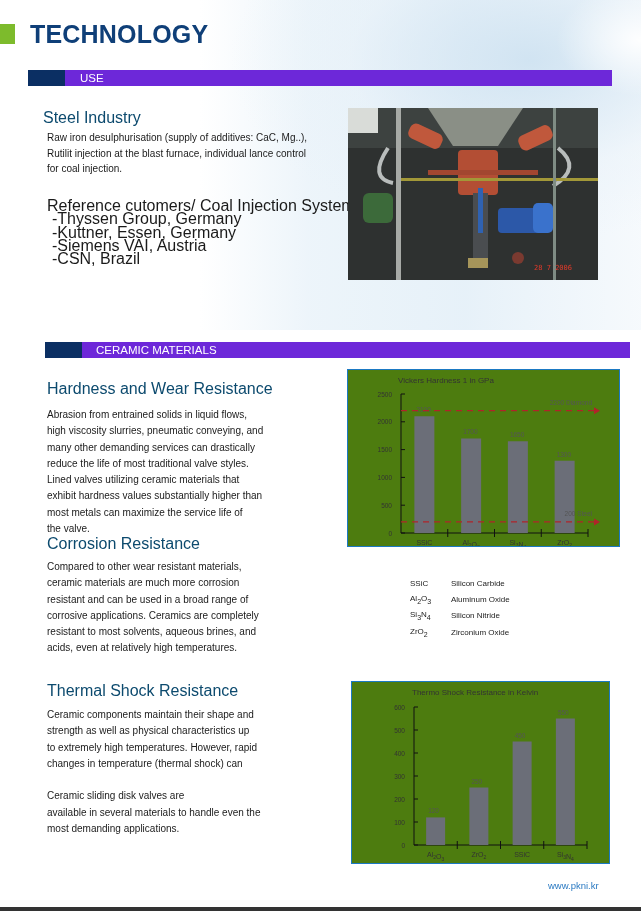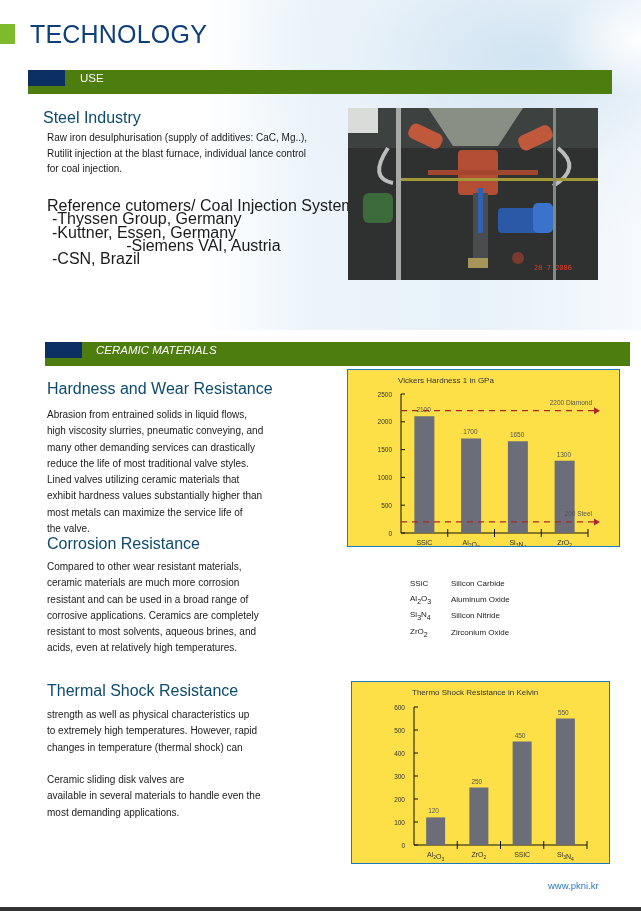--- a/index.html
+++ b/index.html
@@ -12,49 +12,49 @@
   .sky {
     position: absolute; left: 200px; top: 0; width: 441px; height: 330px;
     background:
       radial-gradient(ellipse 120px 80px at 440px 40px, rgba(255,255,255,0.95), rgba(255,255,255,0) 70%),
       radial-gradient(ellipse 300px 180px at 330px 60px, rgba(206,226,241,0.9), rgba(230,240,248,0.4) 60%, rgba(255,255,255,0) 100%),
       linear-gradient(90deg, rgba(255,255,255,1) 0%, rgba(232,242,249,0.8) 25%, rgba(220,235,246,0.7) 60%, rgba(240,246,251,0.6) 100%);
     pointer-events: none;
   }
   .green-square { position: absolute; left: 0; top: 24px; width: 15px; height: 20px; background: #7dbb2c; }
   .page-title {
-    position: absolute; left: 30px; top: 20px; font-size: 25px; font-weight: normal;
+    position: absolute; left: 30px; top: 20px; font-size: 25px; font-weight: bold;
     color: #0f3f78; letter-spacing: 0.2px; margin: 0;
   }
   .section-bar {
-    position: absolute; height: 24px; background: #4d7c0f;
+    position: absolute; height: 16px; background: #6d28d9;
   }
   .section-bar .dark { position: absolute; left: 0; top: 0; height: 16px; width: 30px; background: #0b2f63; }
   .section-bar .label {
     position: absolute; top: 1px; color: #ffffff; font-size: 11.5px; line-height: 14px;
   }
   .bar-use { left: 28px; top: 70px; width: 584px; }
   .bar-use .dark { width: 37px; }
   .bar-use .label { left: 52px; }
   .bar-ceramic { left: 45px; top: 342px; width: 585px; }
   .bar-ceramic .dark { width: 37px; }
-  .bar-ceramic .label { left: 51px; font-style: italic; }
+  .bar-ceramic .label { left: 51px; }
 
   .h2 { position: absolute; color: #0c4a6e; font-size: 16px; margin: 0; font-weight: normal; }
   .para { position: absolute; font-size: 10px; line-height: 16.3px; color: #1a1a1a; margin: 0; }
   .list { position: absolute; font-size: 16px; line-height: 13.3px; color: #1a1a1a; margin: 0; padding: 0; list-style: none; }
 
   .photo {
     position: absolute; left: 348px; top: 108px; width: 250px; height: 172px; overflow: hidden;
     background: #fef9c3;
   }
   .photo-date { position: absolute; right: 26px; bottom: 8px; color: #e23a2a; font-family: "DejaVu Sans Mono", monospace; font-size: 7px; }
 
   .chart-box {
-    position: absolute; border: 1.5px solid #1b79c3; background: #fde047;
+    position: absolute; border: 1.5px solid #1b79c3; background: #4d7c0f;
   }
   .hard-box { left: 347px; top: 369px; width: 271px; height: 176px; }
   .therm-box { left: 351px; top: 681px; width: 257px; height: 181px; }
   .chart-box svg { position: absolute; left: 0; top: 0; width: 100%; height: 100%; }
   .chart-box text { font-family: "Liberation Sans", sans-serif; }
 
   .legend { position: absolute; left: 410px; top: 575px; font-size: 8px; color: #222; }
   .legend .row { display: flex; height: 16.3px; align-items: center; }
   .legend .abbr { width: 41px; }
   .legend sub { font-size: 7px; }
@@ -78,21 +78,21 @@
 <h2 class="h2" style="left:43px; top:109px;">Steel Industry</h2>
 <div class="para" id="steel-desc" style="left:47px; top:130px; line-height:15.5px;">
     <div>Raw iron desulphurisation (supply of additives: CaC, Mg..),</div>
     <div>Rutilit injection at the blast furnace, individual lance control</div>
     <div>for coal injection.</div>
   </div>
 <div class="list" id="steel-refs" style="left:47px; top:199px;">
     <div>Reference cutomers/ Coal Injection System</div>
     <div style="padding-left: 5px;">-Thyssen Group, Germany</div>
     <div style="padding-left: 5px;">-Kuttner, Essen, Germany</div>
-    <div style="padding-left: 5px; text-align: center;">-Siemens VAI, Austria</div>
+    <div style="padding-left: 5px;">-Siemens VAI, Austria</div>
     <div style="padding-left: 5px;">-CSN, Brazil</div>
   </div>
 
 <div class="photo">
   <svg viewBox="0 0 250 172" width="250" height="172">
     <rect x="0" y="0" width="250" height="172" fill="#2e3130"></rect>
     <rect x="0" y="0" width="250" height="40" fill="#3d4240"></rect>
     <polygon points="80,0 175,0 150,38 105,38" fill="#8a8f86"></polygon>
     <rect x="0" y="0" width="30" height="25" fill="#d9dcd8"></rect>
     <rect x="110" y="42" width="40" height="45" rx="4" fill="#b34e34"></rect>
@@ -137,20 +137,21 @@
     <div>Compared to other wear resistant materials,</div>
     <div>ceramic materials are much more corrosion</div>
     <div>resistant and can be used in a broad range of</div>
     <div>corrosive applications. Ceramics are completely</div>
     <div>resistant to most solvents, aqueous brines, and</div>
     <div>acids, even at relatively high temperatures.</div>
   </div>
 
 <h2 class="h2" style="left:47px; top:682px;">Thermal Shock Resistance</h2>
 <div class="para" id="thermal-text" style="left:47px; top:707px;">
+    <div>Ceramic components maintain their shape and</div>
     <div>strength as well as physical characteristics up</div>
     <div>to extremely high temperatures. However, rapid</div>
     <div>changes in temperature (thermal shock) can</div>
     <div>&nbsp;</div>
     <div>Ceramic sliding disk valves are</div>
     <div>available in several materials to handle even the</div>
     <div>most demanding applications.</div>
   </div>
 
 <div class="chart-box hard-box">

